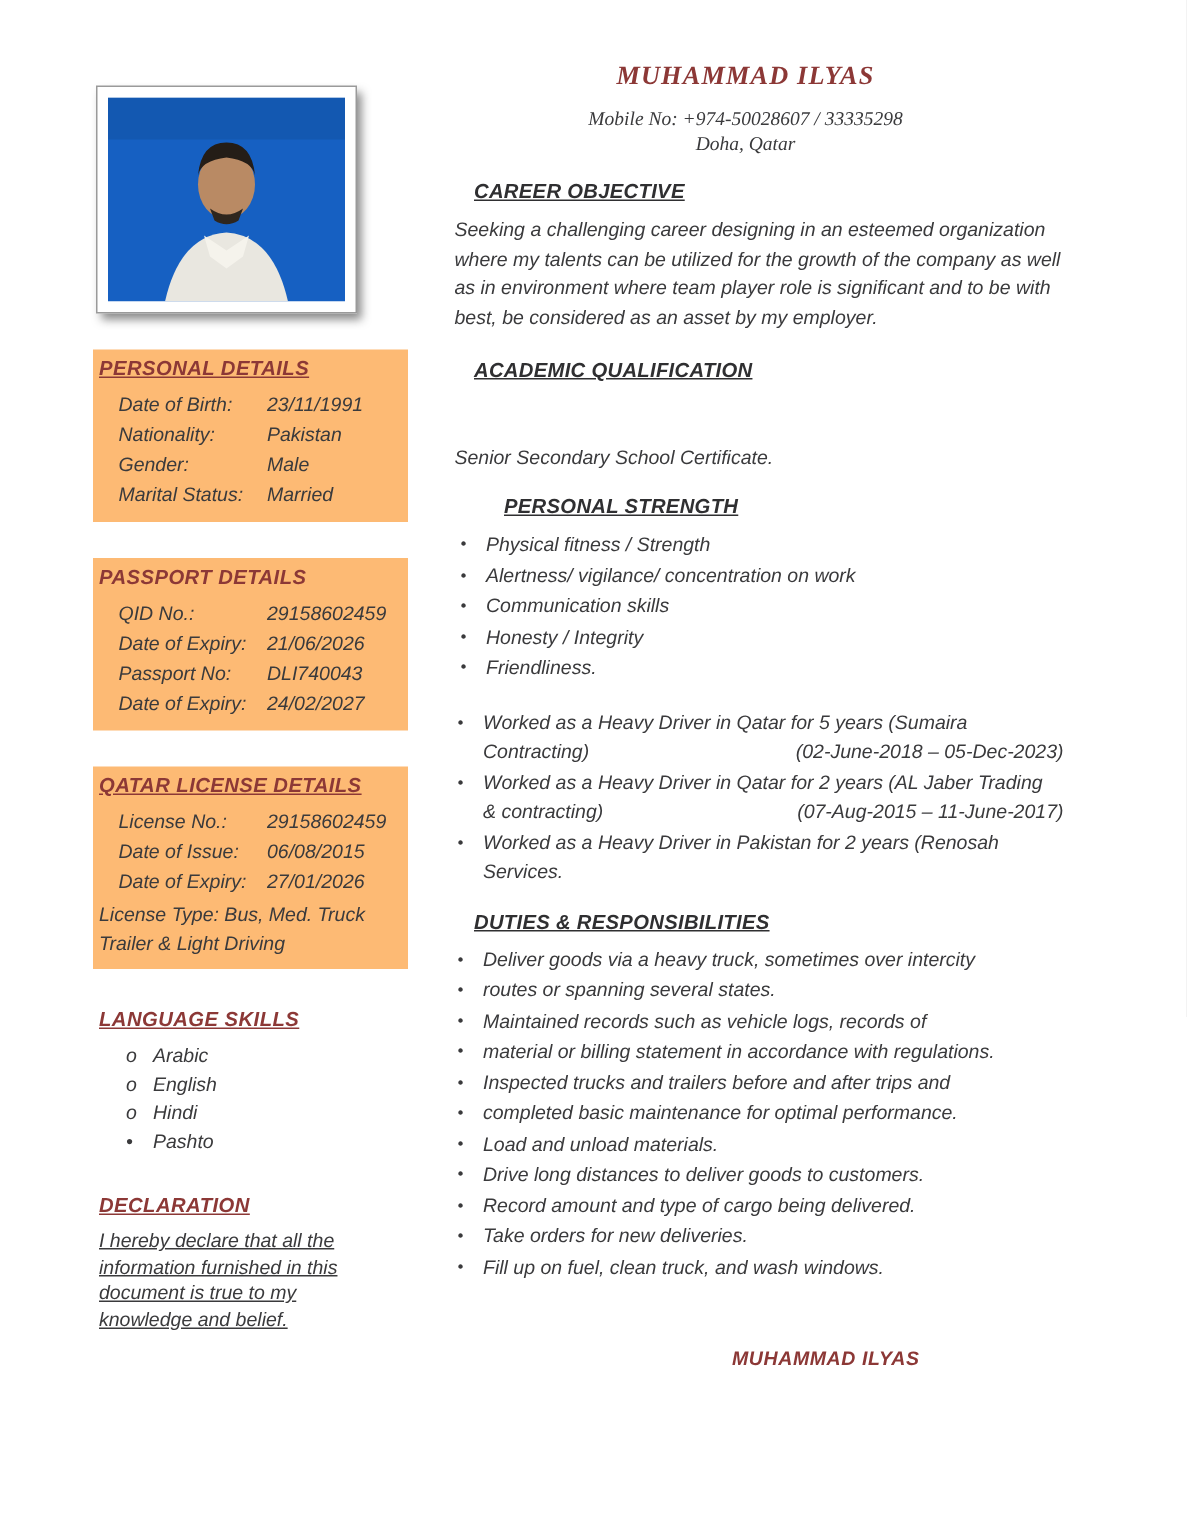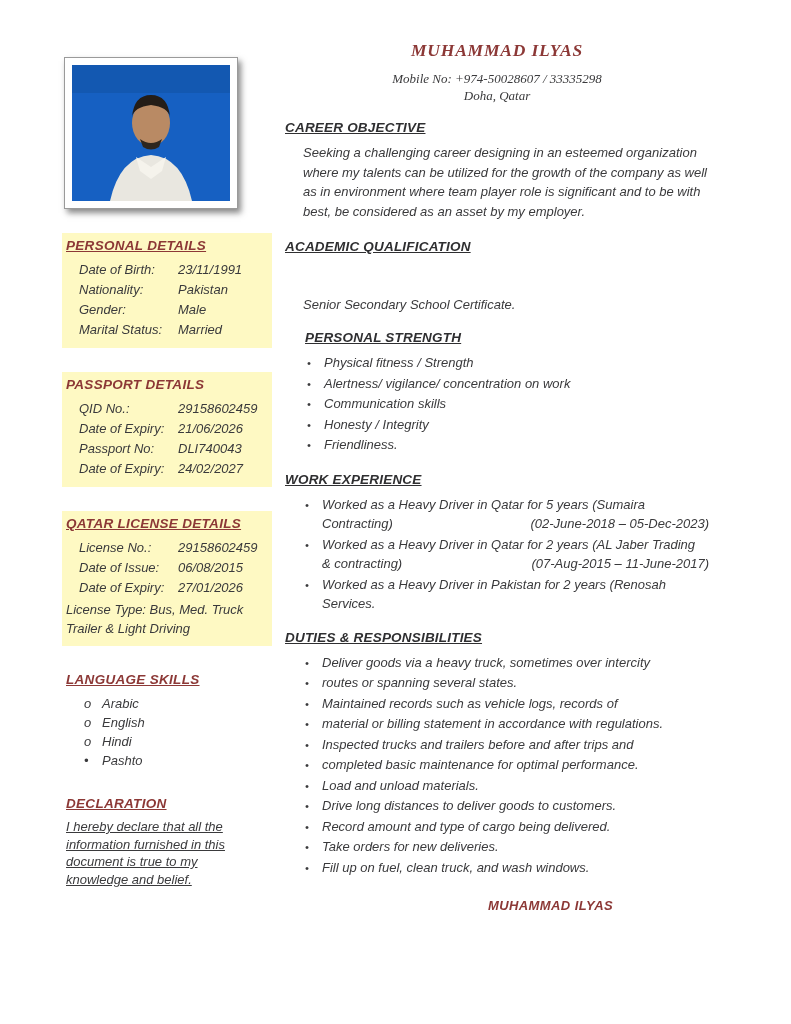--- a/index.html
+++ b/index.html
@@ -11,21 +11,21 @@
     font-style:italic; color:#3a3a3c; font-size:13px;
   }
   
   .left-col { position:absolute; left:62px; top:57px; width:210px; }
   .photo-frame {
     width:174px; height:152px; margin-left:2px;
     background:#ffffff; border:1px solid #9a9a9a; padding:7px;
     box-shadow:3px 4px 6px rgba(40,40,40,0.55);
   }
   .photo-frame svg { display:block; width:100%; height:100%; }
-  .side-box { background:#fef9c3; padding:5px 6px 8px 4px; margin-top:24px; }
+  .side-box { background:#fdba74; padding:5px 6px 8px 4px; margin-top:24px; }
   .side-title {
     color:#8c3836; font-size:13.5px; font-weight:600;
     text-decoration:underline; letter-spacing:.3px; margin-bottom:7px;
   }
   .side-title.no-underline { text-decoration:none; }
   .detail-row { display:flex; line-height:20px;margin-left:13px; }
   .detail-label { width:99px; flex:0 0 99px; }
   .detail-value { flex:1; }
   .license-type { line-height:19px; margin-top:2px; }
   .plain-section { margin-top:26px; padding-left:4px; }
@@ -35,21 +35,21 @@
   
   .right-col { position:absolute; left:285px; top:40px; width:424px; }
   .rc-header { text-align:center; margin-bottom:16px; }
   .main-name {
     font-family:"Liberation Serif", serif; font-style:italic; font-weight:bold;
     color:#8c3836; font-size:17.5px; letter-spacing:.8px; margin-bottom:9px;
   }
   .contact-line { line-height:17px;font-family:Liberation Serif, serif; }
   .section-title {
     color:#2f2f31; font-weight:600; font-size:13.5px;
-    text-decoration:underline; letter-spacing:.2px; margin-bottom:8px;
+    text-decoration:underline; letter-spacing:.2px; margin-bottom:8px;margin-left:31px;
   }
   .objective-text { margin-left:18px; line-height:19.5px; margin-bottom:18px; }
   .qualification-text { margin-left:18px; margin-bottom:16px; line-height:18px;margin-top:42px; }
   .sub-section { margin-left:20px; margin-bottom:16px; }
   .bullet-list .bullet-item { display:flex; line-height:19.5px; }
   .bullet-marker { width:17px; flex:0 0 17px; text-align:left; font-size:11px; padding-top:1px; }
   .strength-list { margin-left:2px; }
   .work-list { margin-left:20px; margin-bottom:16px; }
   .work-item { display:flex; line-height:19.5px; margin-bottom:1px; }
   .work-body { flex:1; }
@@ -196,21 +196,20 @@
           <span class="bullet-marker">•</span>
           <span>Honesty / Integrity</span>
         </div>
         <div class="bullet-item">
           <span class="bullet-marker">•</span>
           <span>Friendliness.</span>
         </div>
       </div>
     </div>
 
-    <div class="section-title">WORK EXPERIENCE</div>
     <div class="work-list">
       <div class="work-item">
         <span class="bullet-marker">•</span>
         <div class="work-body">
           <div>Worked as a Heavy Driver in Qatar for 5 years (Sumaira</div>
           <div class="work-line2">
             <span>Contracting)</span>
             <span>(02-June-2018 – 05-Dec-2023)</span>
           </div>
         </div>

